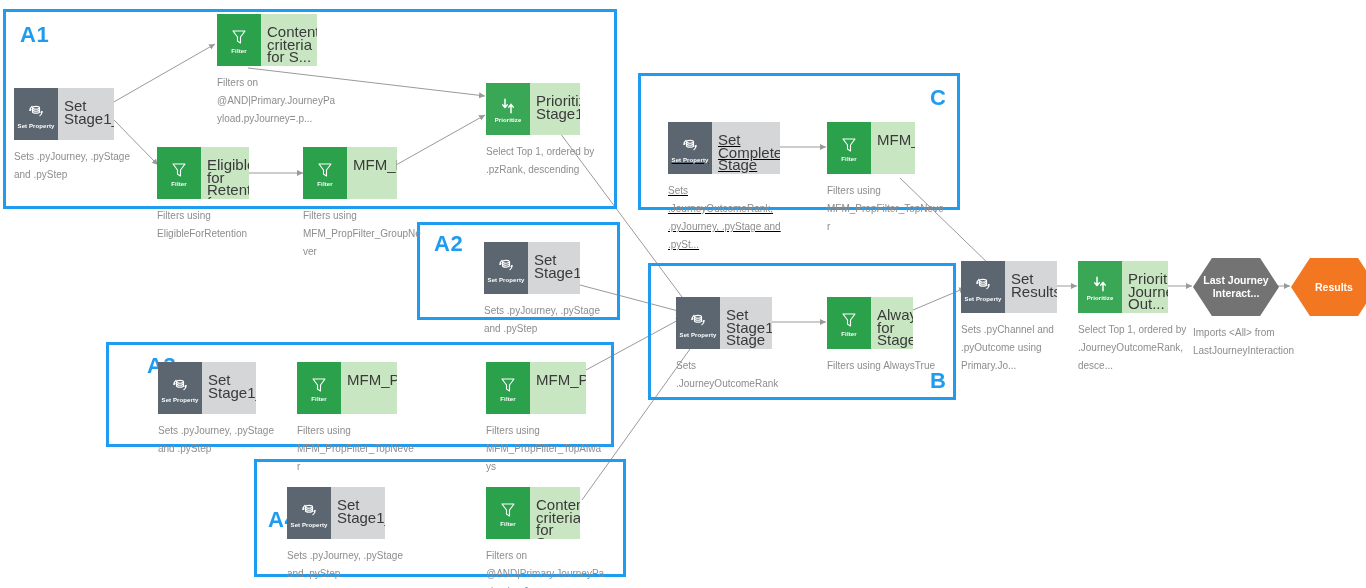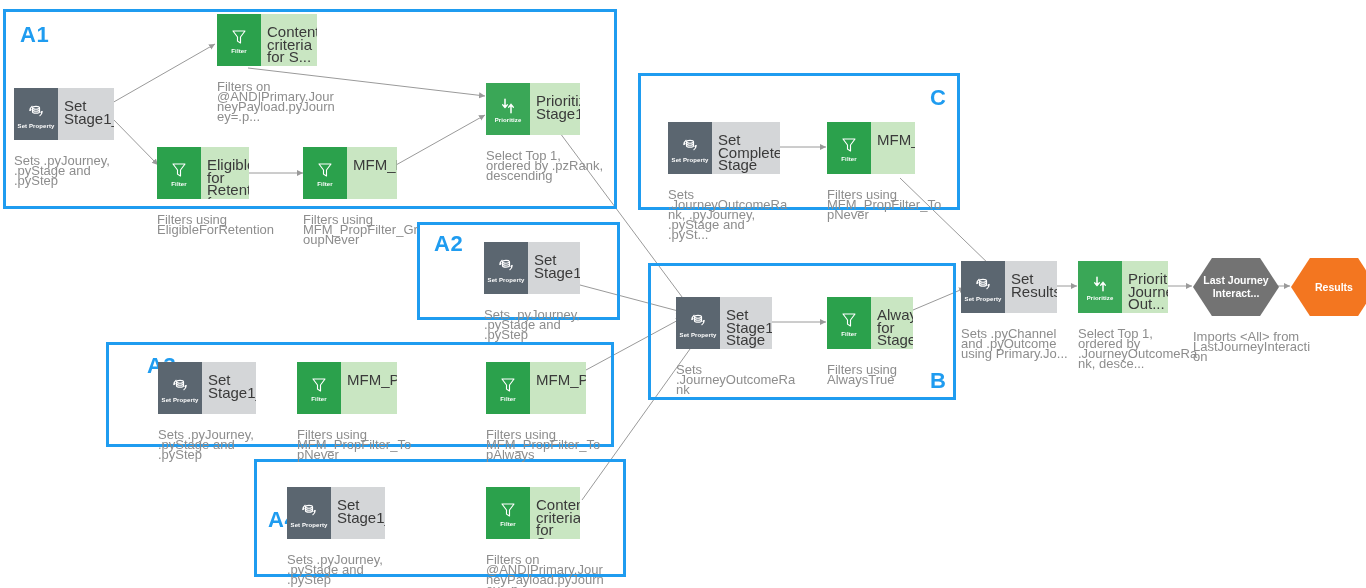--- a/index.html
+++ b/index.html
@@ -57,23 +57,23 @@
   .node-title{
     flex:1 1 auto;
     box-sizing:border-box;
     padding:12px 4px 0 6px;
     font-size:15px;
     line-height:12.5px;
     color:#3a3a3a;
     overflow:hidden;
   }
   .node-caption{
-    margin-top:16px;
-    font-size:13px;
-    line-height:10px;
+    margin-top:8px;
+    font-size:10px;
+    line-height:18px;
     color:#8d8d8d;
     width:120px;
     word-break:break-word;
   }
 
   
   .t-set .node-icon{background:#5b6670;}
   .t-set .node-title{background:#d4d6d8;}
   
   .t-filter .node-icon{background:#2ba14c;}
@@ -383,21 +383,21 @@
               <path d="M4,4 H20 L14,12 V20 L10,17.5 V12 Z" fill="none" stroke="#ffffff" stroke-width="1.5" stroke-linejoin="round"></path>
             </svg>
         </span>
         <span class="kind">Filter</span>
       </div>
       <div class="node-title">AlwaysTrue for Stage1</div>
     </div>
     <div class="node-caption">Filters using AlwaysTrue</div>
   </div>
 
-  <div class="node t-set" style="left:668px;top:122px;width:112px;">
+  <div class="node t-set" style="left:668px;top:122px;width:112px;text-decoration:underline;">
     <div class="node-body">
       <div class="node-icon">
         <span class="glyph">
           <svg width="22" height="20" viewBox="0 0 24 24">
               <g fill="none" stroke="#ffffff" stroke-width="1.4">
                 <ellipse cx="12" cy="8.2" rx="4.2" ry="1.7"></ellipse>
                 <path d="M7.8,8.2 v4.6 a4.2,1.7 0 0 0 8.4,0 v-4.6"></path>
                 <path d="M7.8,10.6 a4.2,1.7 0 0 0 8.4,0"></path>
                 <path d="M4.6,12 a7.4,7.4 0 0 1 3.1,-6"></path>
                 <path d="M19.4,12 a7.4,7.4 0 0 1 -3.1,6"></path>

